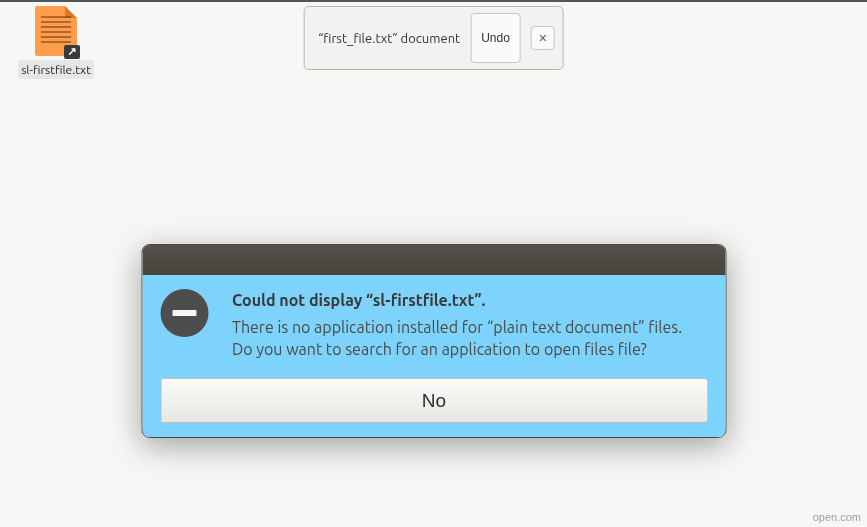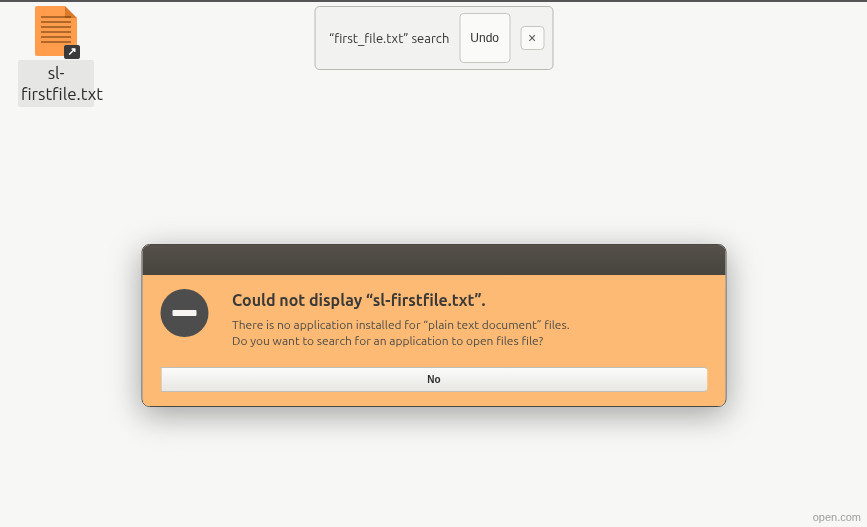--- a/index.html
+++ b/index.html
@@ -75,21 +75,21 @@
     .file-page .link-arrow::after {
       content: "↗";
       color: #fff;
       font-size: 11px;
       font-weight: bold;
       line-height: 1;
       transform: translateY(-1px);
     }
     .desktop-icon .filename {
       display: block;
-      font-size: 17px;
+      font-size: 12px;
       background: #e6e6e4;
       color: #2b2b2b;
       padding: 2px 3px;
       line-height: 1.25;
       border-radius: 2px;
     }
 
     
     .toast {
       position: absolute;
@@ -143,21 +143,21 @@
       border-radius: 8px;
       box-shadow: 0 8px 32px rgba(0,0,0,0.35);
       overflow: hidden;
       border: 1px solid #4b4741;
     }
     .dialog-titlebar {
       height: 30px;
       background: linear-gradient(#55514a, #47433d);
     }
     .dialog-body {
-      background: #fdba74;
+      background: #7dd3fc;
       padding: 14px 18px 14px 18px;
     }
     .dialog-content {
       display: flex;
       align-items: flex-start;
       gap: 24px;
     }
     .forbid-icon {
       width: 48px;
       height: 48px;
@@ -180,37 +180,36 @@
     }
     .dialog-title {
       font-weight: 700;
       font-size: 16px;
       color: #3a3a38;
       margin-top: 2px;
       margin-bottom: 8px;
     }
     .dialog-desc {
       color: #4b4b48;
-      font-size: 12px;
+      font-size: 16px;
       line-height: 1.35;
     }
     .dialog-buttons {
       display: flex;
       gap: 0;
       margin-top: 18px;
     }
     .dialog-buttons .dlg-btn {
       flex: 1;
-      height: 25px;
+      height: 45px;
       border: 1px solid #c0bfb9;
       background: linear-gradient(#fbfbfa, #e8e7e3);
-      font-size: 10px;
+      font-size: 19px;
       color: #2f2f2e;
       cursor: pointer;
-      font-weight: bold;
     }
     .dialog-buttons .dlg-btn:first-child {
       border-radius: 4px 0 0 4px;
       border-right: none;
     }
     .dialog-buttons .dlg-btn:last-child {
       border-radius: 0 4px 4px 0;
     }
 
     .watermark {
@@ -236,21 +235,21 @@
         <span></span>
         <span></span>
         <span></span>
     </div>
     <div class="link-arrow"></div>
   </div>
   <span class="filename">sl-firstfile.txt</span>
 </div>
 
 <div class="toast">
-  <span class="toast-msg">“first_file.txt” search</span>
+  <span class="toast-msg">“first_file.txt” document</span>
   <button class="btn-small">Undo</button>
   <button class="btn-close">×</button>
 </div>
 
 <div class="dialog">
   <div class="dialog-titlebar"></div>
   <div class="dialog-body">
     <div class="dialog-content">
       <div class="forbid-icon"></div>
       <div class="dialog-text">

